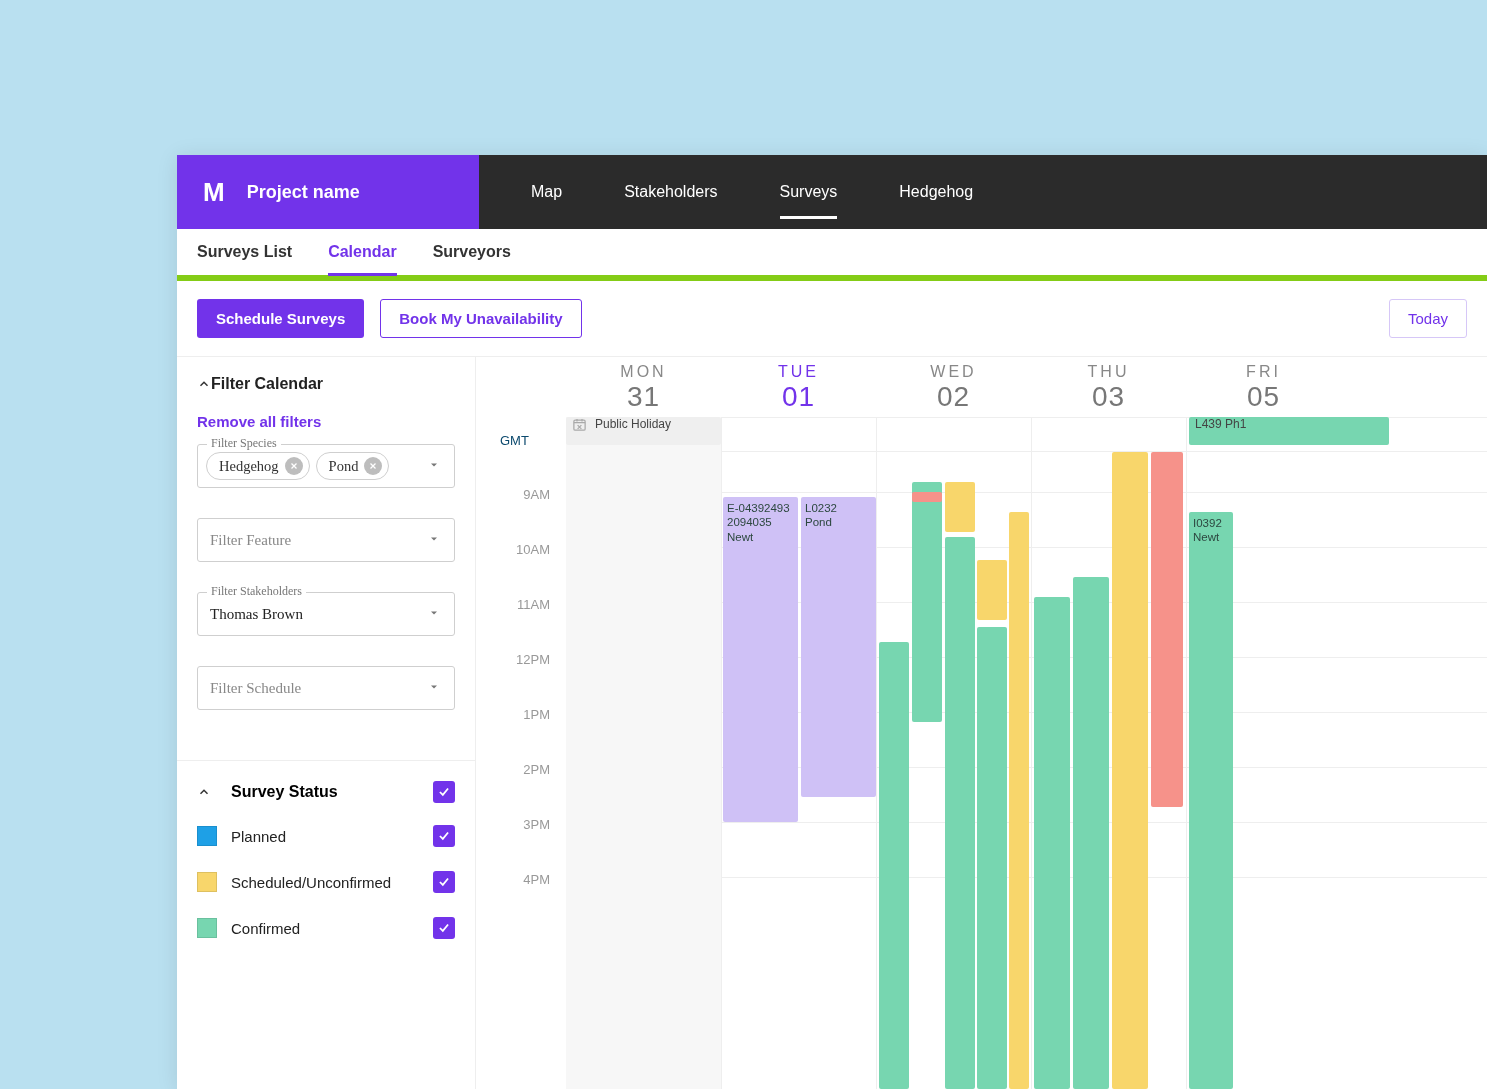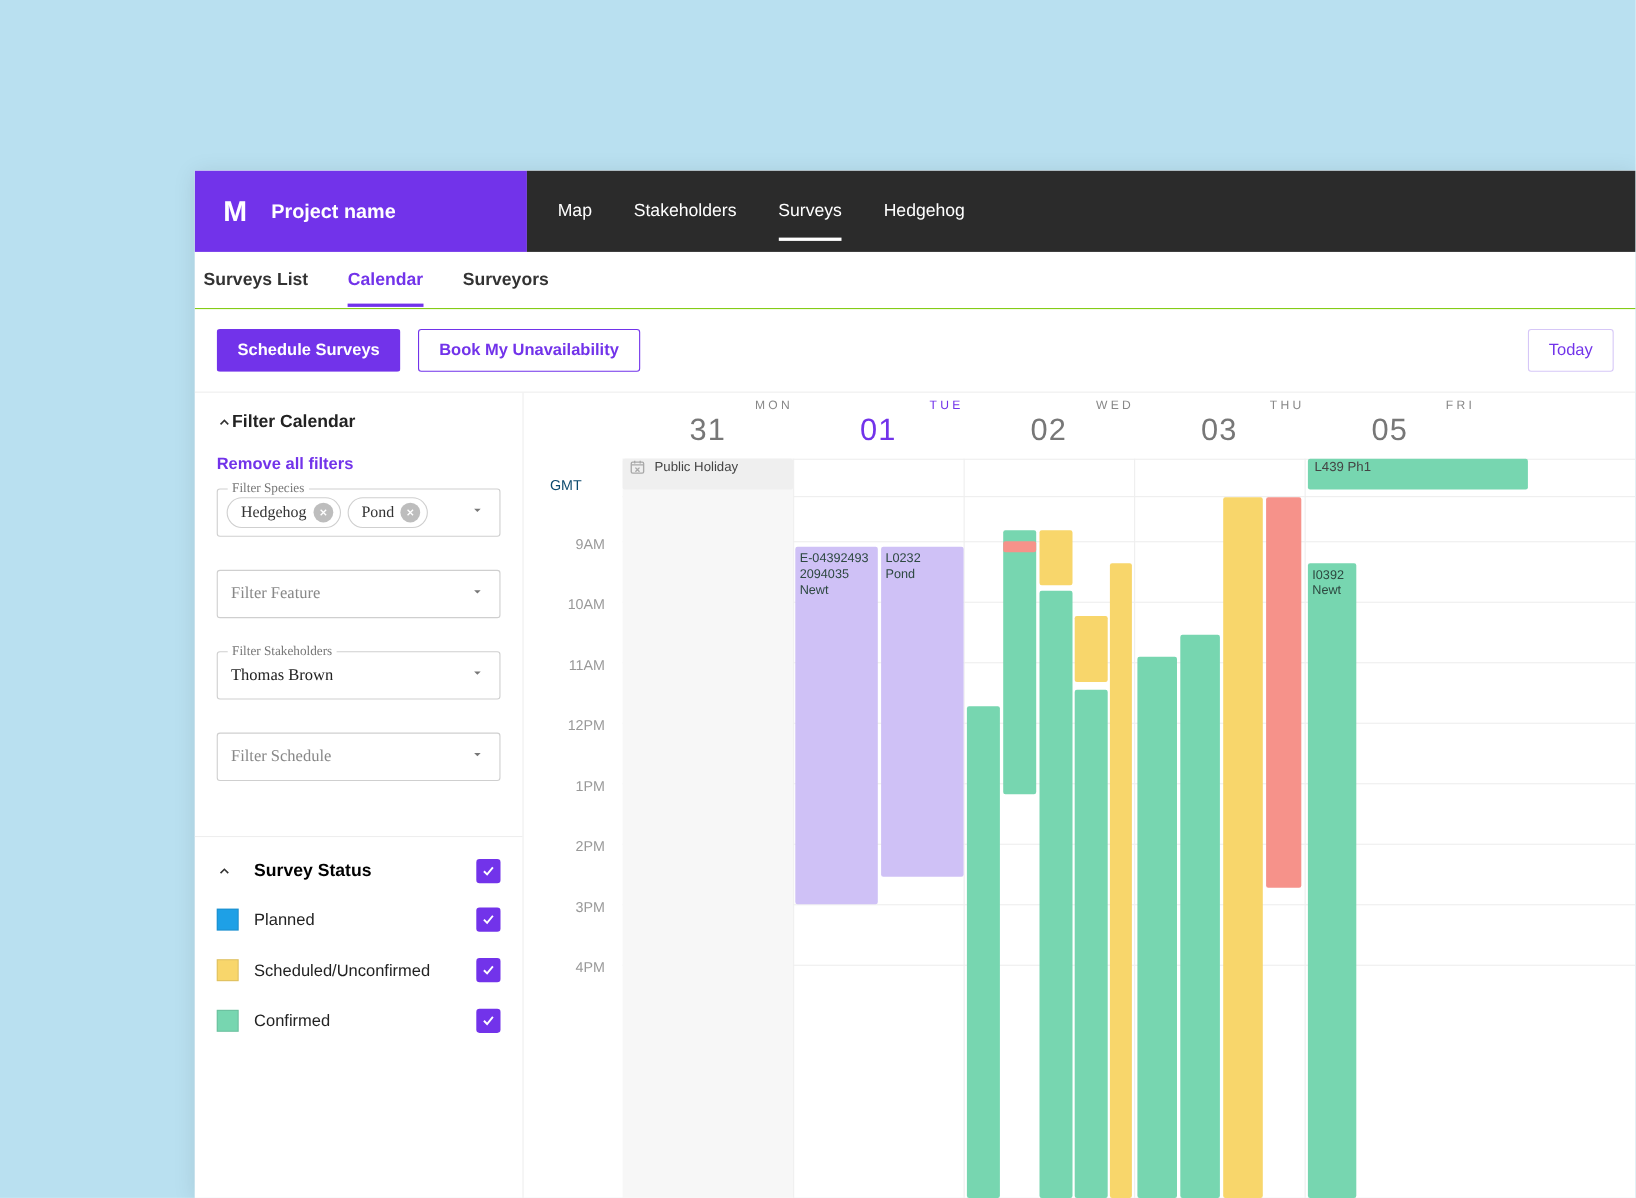--- a/index.html
+++ b/index.html
@@ -3,23 +3,23 @@
 <meta charset="utf-8">
 <style>
 * { box-sizing: border-box; margin: 0; padding: 0; }
 body { font-family: -apple-system, BlinkMacSystemFont, "Segoe UI", Helvetica, Arial, sans-serif; background: #b9e0f0; width: 1487px; height: 1089px; overflow: hidden; position: relative; }
 .app-window { position: absolute; left: 177px; top: 155px; right: 0; bottom: 0; background: #fff; box-shadow: 0 2px 20px rgba(0,0,0,0.1); overflow: hidden; display: flex; flex-direction: column; }
 .topbar { display: flex; height: 74px; }
 .topbar-brand { background: #7233ea; display: flex; align-items: center; width: 302px; padding-left: 26px; color: #fff; }
 .logo-m { font-weight: 800; font-size: 26px; margin-right: 22px; }
 .project-name { font-size: 18px; font-weight: 600; }
 .topnav { background: #2b2b2b; flex: 1; display: flex; align-items: center; padding-left: 28px; gap: 38px; }
-.topnav a { color: #fff; text-decoration: none; font-size: 16px; padding: 8px 0; font-weight: 400; position: relative; cursor: pointer; }
+.topnav a { color: #fff; text-decoration: none; font-size: 16px; padding: 8px 0; font-weight: 400; position: relative; cursor: pointer; margin-left: 24px; }
 .topnav a.active::after { content:''; position:absolute; left:0; right:0; bottom:-10px; height:3px; background:#fff; }
-.subtabs { display:flex; align-items:center; gap:36px; padding: 0 8px; height: 52px; border-bottom: 1px solid #84cc16; }
+.subtabs { display:flex; align-items:center; gap:36px; padding: 0 20px; height: 52px; border-bottom: 6px solid #84cc16; }
 .subtabs a { color:#333; font-weight:600; font-size:16px; padding: 14px 0; position: relative; cursor: pointer; }
 .subtabs a.active { color:#7233ea; }
 .subtabs a.active::after { content:''; position:absolute; left:0; right:0; bottom:-1px; height:3px; background:#7233ea; }
 .actionbar { display:flex; align-items:center; padding: 18px 20px; gap: 16px; border-bottom: 1px solid #eee; }
 .btn { border-radius: 3px; font-size: 15px; font-weight: 600; padding: 10px 18px; cursor: pointer; border:1px solid transparent; }
 .btn-primary { background:#7233ea; color:#fff; }
 .btn-outline { background:#fff; color:#7233ea; border:1px solid #7233ea; }
 .btn-ghost { background:#fff; color:#7233ea; border:1px solid #d6c7f7; font-weight: 500; }
 .content { display:flex; flex:1; min-height: 0; }
 .sidebar { width: 299px; border-right: 1px solid #eee; display:flex; flex-direction: column; }
@@ -44,21 +44,21 @@
 .status-title { font-weight:700; font-size:16px; flex:1; margin-left:20px; }
 .checkbox { width:22px; height:22px; background:#7233ea; border-radius:3px; display:flex; align-items:center; justify-content:center; cursor:pointer; }
 .checkbox svg { width:14px; height:14px; }
 .status-row { display:flex; align-items:center; padding: 12px 0; gap: 14px; }
 .swatch { width:20px; height:20px; border:1px solid rgba(0,0,0,0.1); }
 .status-label { flex:1; font-size:15px; color:#222; }
 .calendar { flex:1; position:relative; overflow:hidden; }
 .cal-header { display:flex; position:absolute; left:0; right:0; top:0; height:60px; }
 .time-gutter { width:90px; }
 .day-col-head { width:155px; text-align:center; padding-top:6px; }
-.day-name { letter-spacing:3px; font-size:11px; color:#888;text-align:right; }
+.day-name { letter-spacing:3px; font-size:16px; color:#888; }
 .day-num { font-size:28px; color:#777; font-weight:400; letter-spacing: 1px; }
 .day-col-head.active .day-name, .day-col-head.active .day-num { color:#7233ea; }
 .time-labels { position:absolute; left:0; top:80px; width:90px; }
 .time-row { height:55px; text-align:right; padding-right:16px; font-size:13px; color:#999; }
 .grid { position:absolute; left:90px; top:60px; right:0; bottom:0; }
 .grid-bg { position:absolute; inset:0; }
 .hline { position:absolute; left:0; right:0; height:1px; background:#eee; }
 .vline { position:absolute; top:0; bottom:0; width:1px; background:#eee; }
 .allday { position:absolute; height:28px; top:0; border-radius:2px; font-size:12px; display:flex; align-items:flex-start; padding:0 6px; color:#444; }
 .event-holiday { background:#efefef; }

